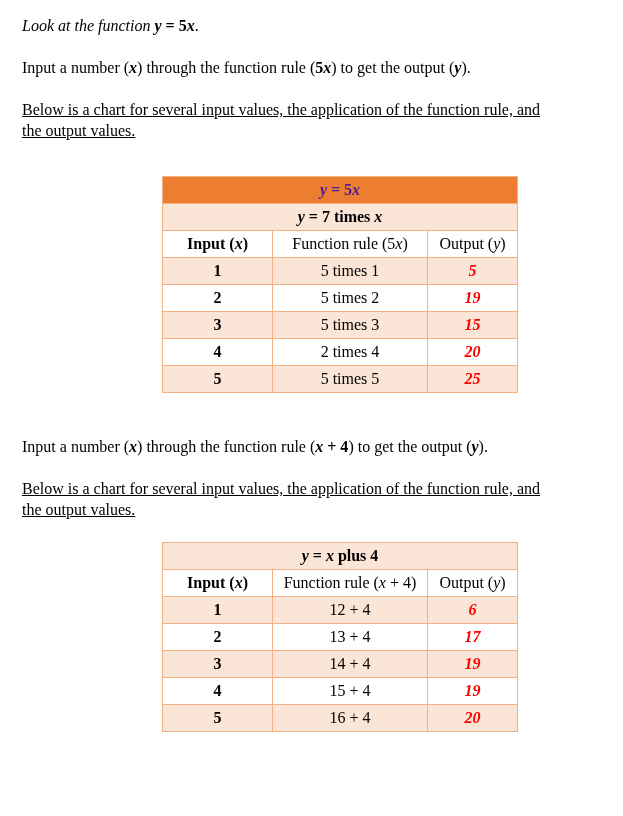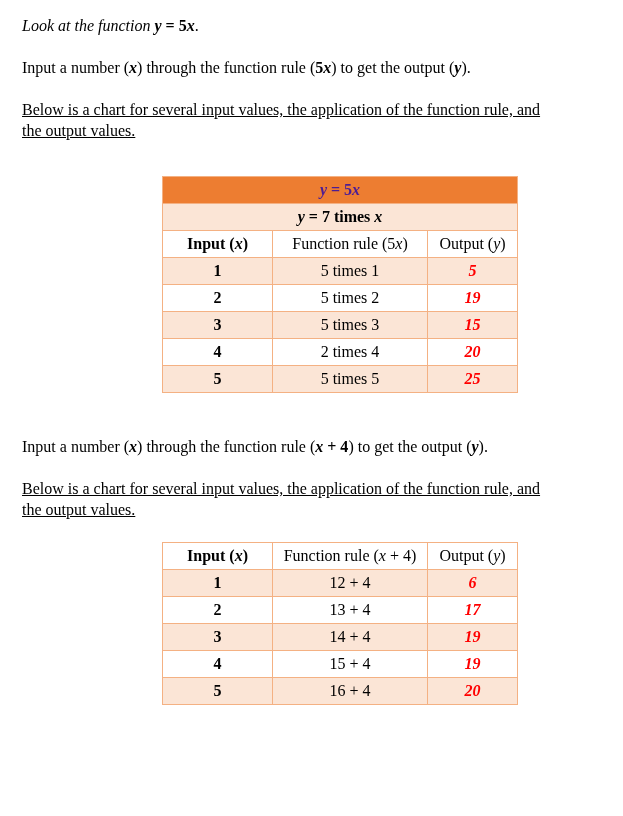--- a/index.html
+++ b/index.html
@@ -130,20 +130,23 @@
       <span class="line" style="display:block">the output values.</span>
     </p>
 
     <table class="func" id="table2">
       <colgroup>
           <col class="col-input">
           <col class="col-rule">
           <col class="col-output">
         </colgroup>
       <tbody>
+      <tr class="subtitle-row">
+        <td colspan="3"><span class="run-bi">y</span><span class="run-b"> = </span><span class="run-bi">x</span><span class="run-b"> plus 4</span></td>
+      </tr>
       <tr>
         <td class="input-cell"><span class="run-b">Input (</span><span class="run-bi">x</span><span class="run-b">)</span></td>
         <td><span class="run-r">Function rule (</span><span class="run-i">x</span><span class="run-r"> + 4)</span></td>
         <td><span class="run-r">Output (</span><span class="run-i">y</span><span class="run-r">)</span></td>
       </tr>
       <tr class="band">
         <td class="input-cell">1</td>
         <td>12 + 4</td>
         <td class="output-cell">6</td>
       </tr>

